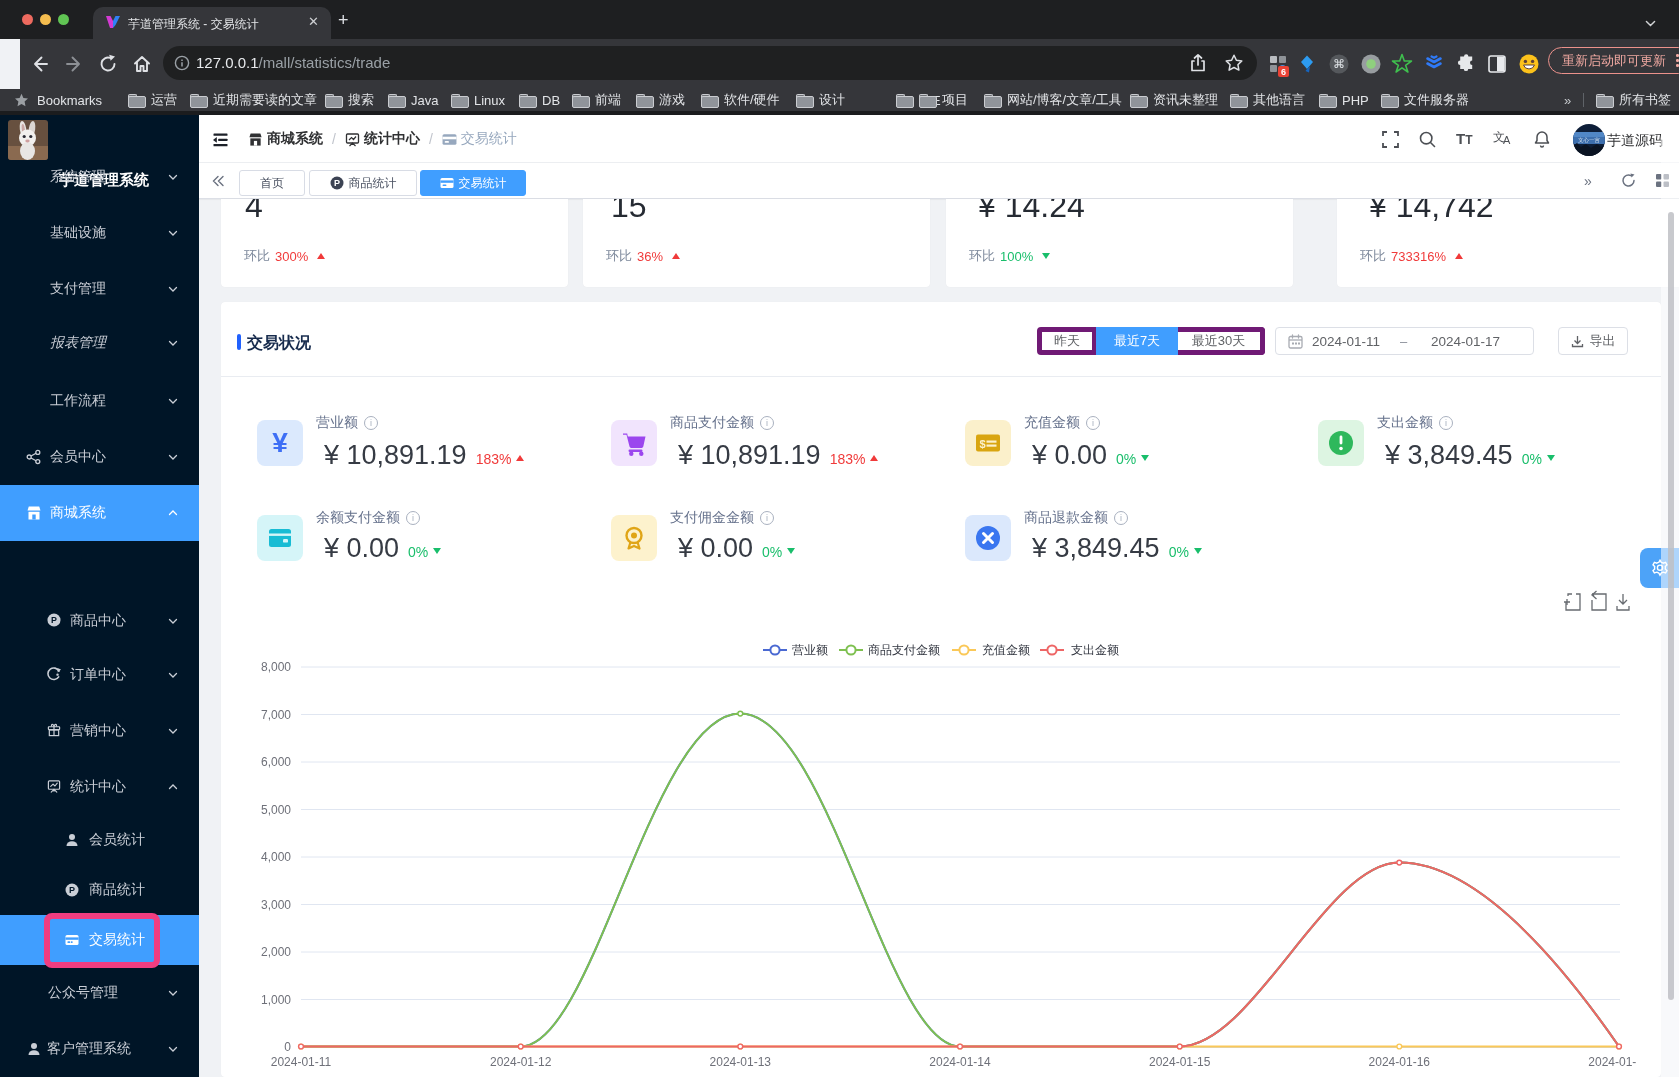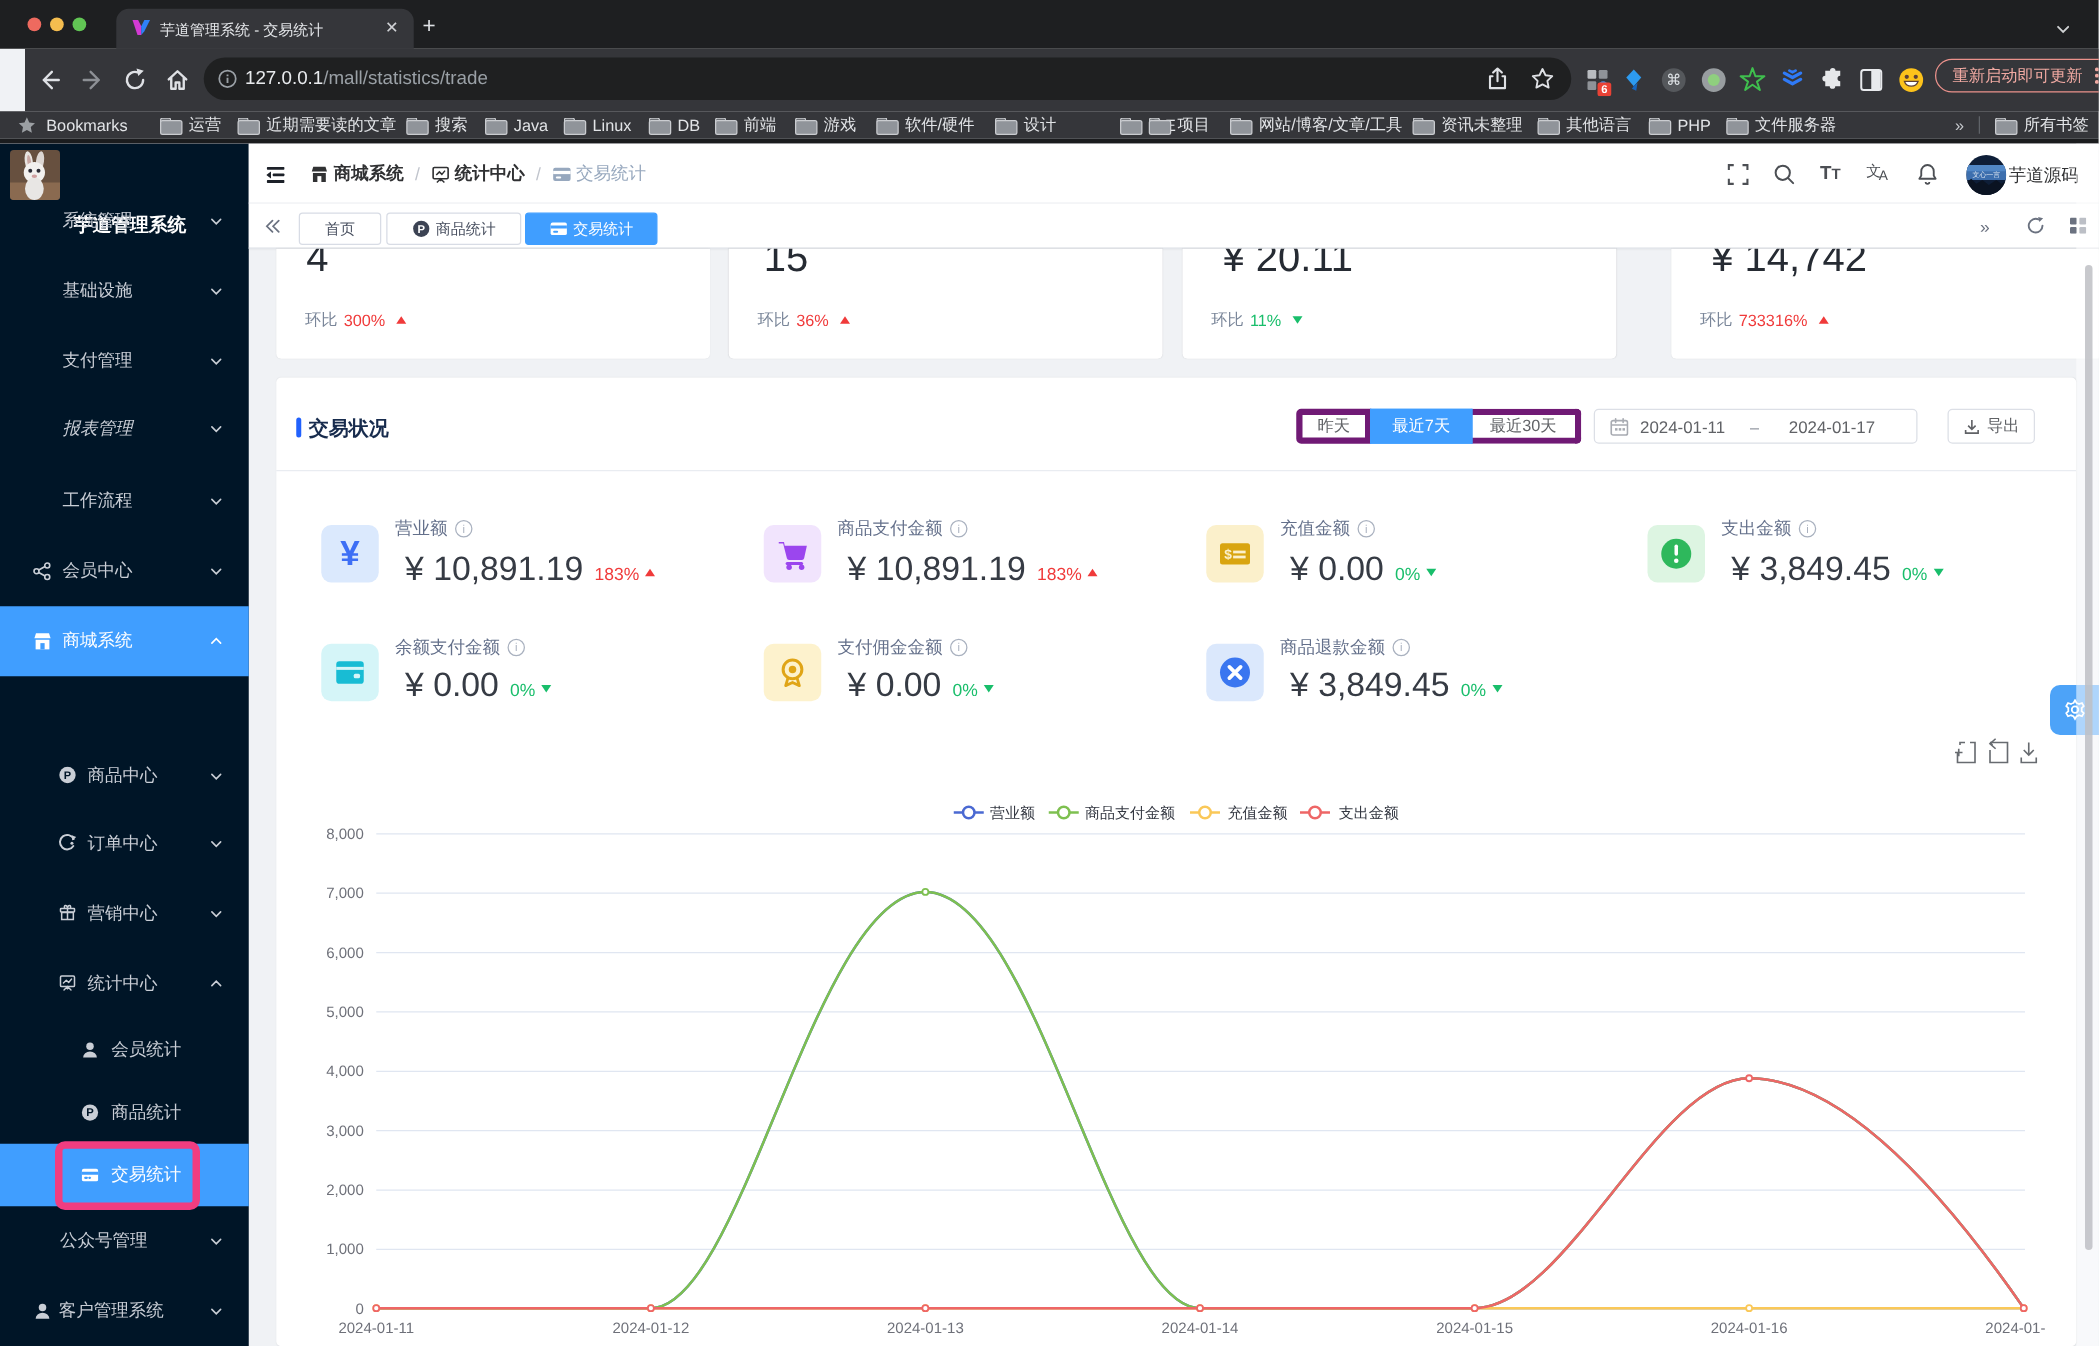--- a/index.html
+++ b/index.html
@@ -379,22 +379,22 @@
     <div id="content">
       <div class="card" style="left:22px;width:347px;">
         <div class="cval">4</div>
         <div class="crow">环比 <span class="up">300%</span><span class="tri-up"></span></div>
       </div>
       <div class="card" style="left:384px;width:347px;">
         <div class="cval" style="left:28px;">15</div>
         <div class="crow">环比 <span class="up">36%</span><span class="tri-up"></span></div>
       </div>
       <div class="card" style="left:747px;width:347px;">
-        <div class="cval" style="left:32px;">¥ 20.11</div>
-        <div class="crow">环比 <span class="dn">11%</span><span class="tri-dn"></span></div>
+        <div class="cval" style="left:32px;">¥ 14.24</div>
+        <div class="crow">环比 <span class="dn">100%</span><span class="tri-dn"></span></div>
       </div>
       <div class="card" style="left:1110px;width:347px;margin-left:28px;">
         <div class="cval" style="left:32px;">¥ 14,742</div>
         <div class="crow">环比 <span class="up">733316%</span><span class="tri-up"></span></div>
       </div>
       <div id="panel">
         <div class="abs" style="left:16px;top:32px;width:4px;height:16px;background:#2161fd;border-radius:2px;"></div>
         <div class="abs" style="left:26px;top:31px;font-size:16px;font-weight:bold;color:#172b4d;">交易状况</div>
         <div class="seg" style="left:816px;width:60px;border-radius:4px 0 0 4px;">昨天</div>
         <div class="seg" style="left:875px;width:82px;background:#409eff;border-color:#409eff;color:#fff;z-index:2;">最近7天</div>

